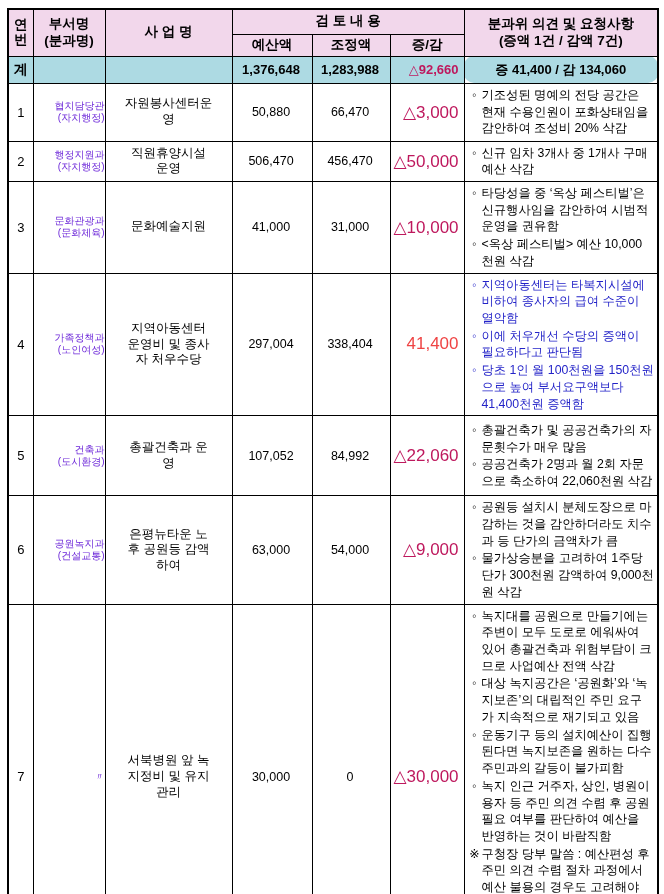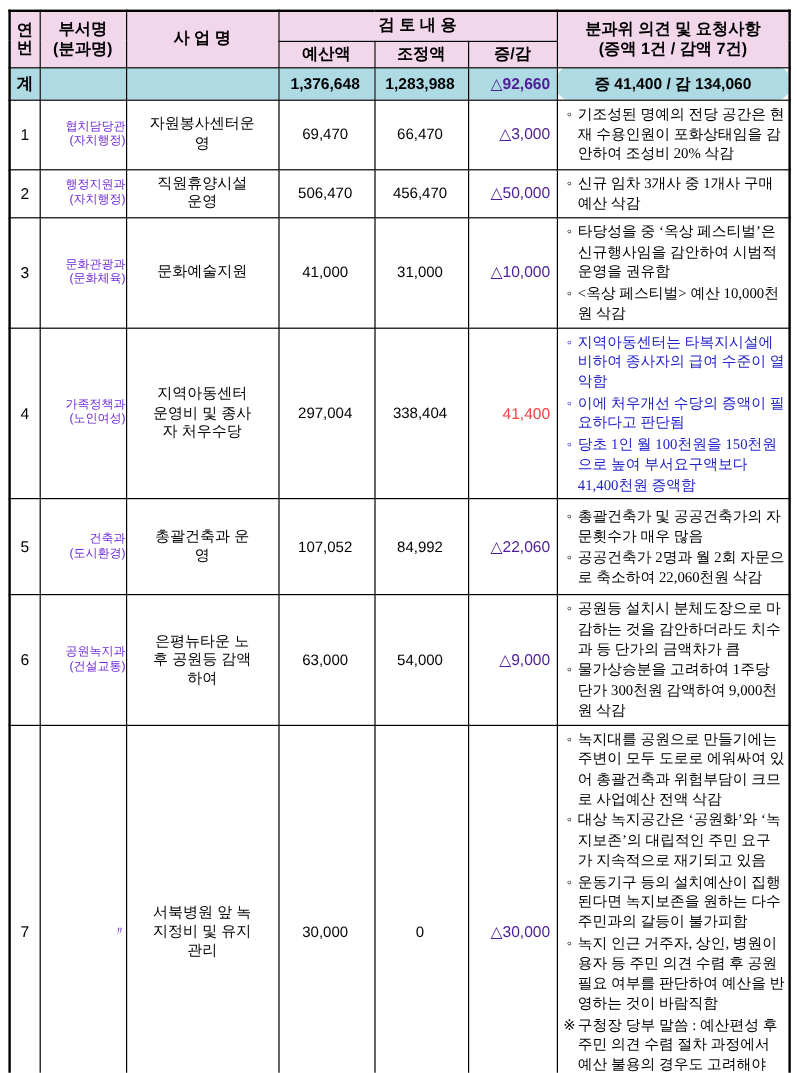--- a/index.html
+++ b/index.html
@@ -41,30 +41,30 @@
     font-size: 13px;
     height: 27px;
   }
   tr.total-row td.total-label { text-align: center; font-size: 14px; }
   tr.total-row td.total-opinion { text-align: center; border-radius: 10px; }
 
   td.cell-no { text-align: center; font-size: 13px; }
   td.cell-dept { text-align: right; color: #6d28d9; font-size: 10px; line-height: 1.2; padding: 1px 0; }
   td.cell-project { text-align: center; font-size: 12.5px; line-height: 1.25; padding: 1px 19px; }
   td.num { text-align: center; font-size: 12.5px; padding-right: 5px; }
-  td.cell-change { text-align: right; font-size: 13px; padding-right: 5px; }
-  td.cell-change.decrease .chval { color: #4c1d95; }
+  td.cell-change { text-align: right; font-size: 17px; padding-right: 5px; }
+  td.cell-change.decrease .chval { color: #be185d; }
   td.cell-change.increase .chval { color: #ef4444; }
   td.cell-opinion { padding: 3px 2px 3px 3px; }
 
   .opinions { font-size: 12.3px; line-height: 1.36; }
   .op { display: flex; align-items: flex-start; }
   .op + .op { margin-top: 1px; }
   .op .marker { flex: none; width: 14px; text-align: center; }
-  .op .txt { flex: 1; padding-right: 1px; font-family: Liberation Serif, serif; }
+  .op .txt { flex: 1; padding-right: 1px; }
   .opinions.blue-op { color: #2323C8; }
 </style>
 </head>
 <body>
 
 <div class="page">
   <table class="review">
     <colgroup>
       <col style="width:25px">
         <col style="width:72px">
@@ -104,21 +104,21 @@
       </tr>
     </thead>
     <tbody id="rows">
         <tr style="height: 58px;">
     <td class="cell-no">1</td>
     <td class="cell-dept">
       <div>협치담당관</div>
       <div>(자치행정)</div>
     </td>
     <td class="cell-project"><span>자원봉사센터운영</span></td>
-    <td class="num">69,470</td>
+    <td class="num">50,880</td>
     <td class="num">66,470</td>
     <td class="cell-change decrease"><span class="chval">△3,000</span></td>
     <td class="cell-opinion">
       <div class="opinions">
               <div class="op">
     <span class="marker">◦</span>
     <span class="txt">기조성된 명예의 전당 공간은 현재 수용인원이 포화상태임을 감안하여 조성비 20% 삭감</span>
   </div>
             </div>
     </td>

